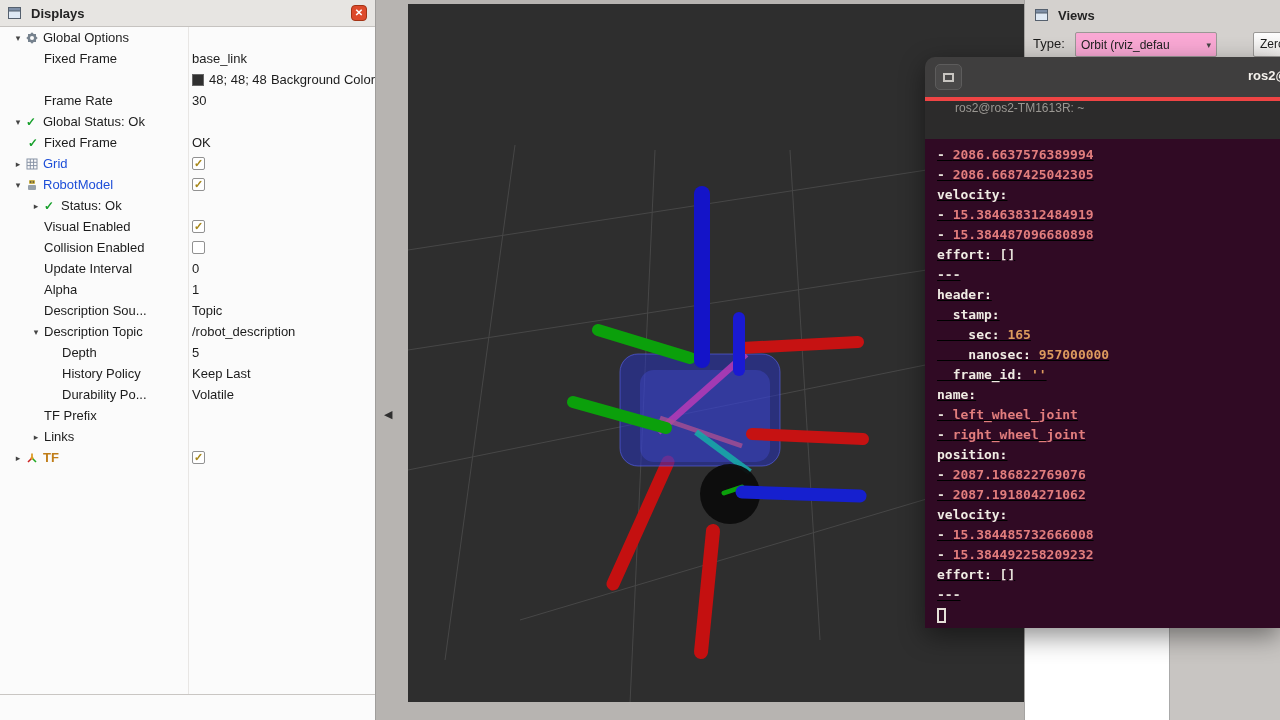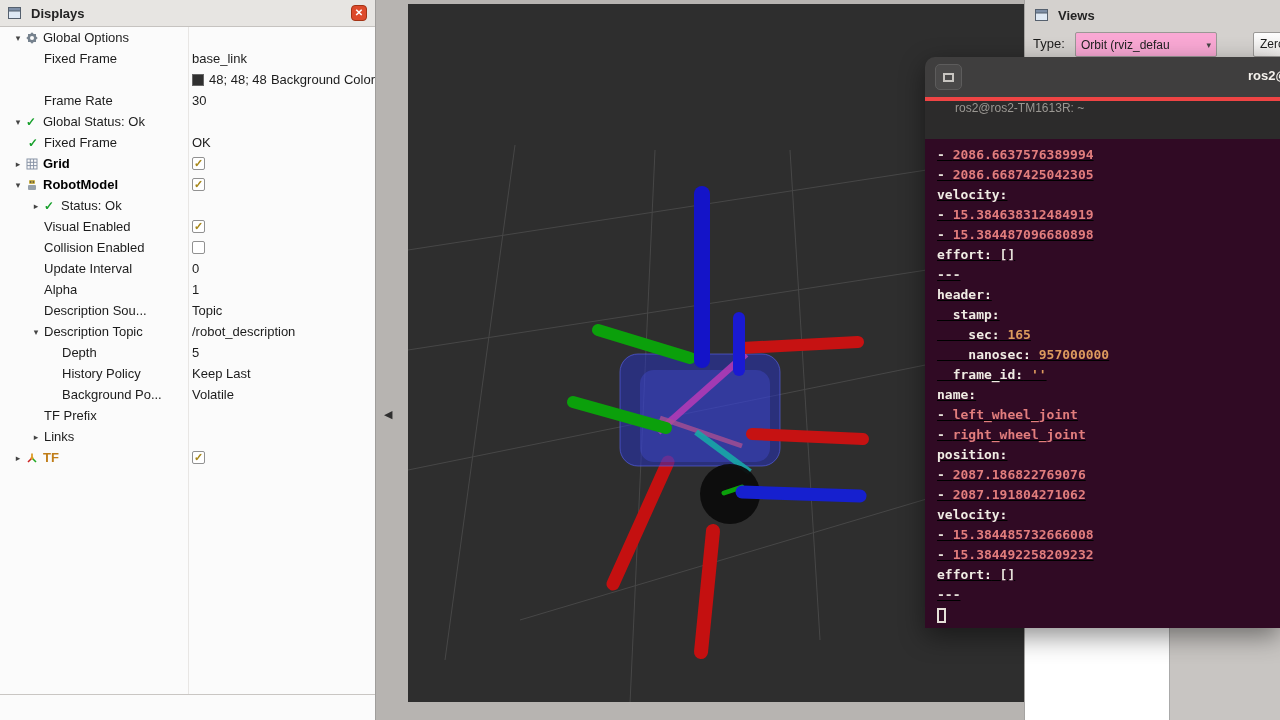--- a/index.html
+++ b/index.html
@@ -16,21 +16,21 @@
   .close-btn { width:16px; height:16px; border-radius:4px; background:#dd4a2b;
     border:1px solid #a33315; color:#fff; font-size:10px; line-height:13px; text-align:center;
     font-weight:bold; cursor:default; }
   .tree { position:relative; }
   .col-divider { position:absolute; left:188px; top:27px; height:667px; width:1px; background:#e8e6e4; }
   .tree-row { position:relative; height:21px; display:flex; align-items:center; font-size:13px; color:#1c1c1c; }
   .expander { width:16px; font-size:9px; color:#444; text-align:center; flex:none; }
   .tree-icon { width:17px; flex:none; display:inline-flex; align-items:center; }
   .tree-icon.ok-ch { color:#17a02c; font-weight:bold; font-size:12px; }
   .row-label { white-space:nowrap; overflow:hidden; }
-  .row-label.display { color:#000000; font-weight:bold; }
+  .row-label.display { color:#1d4ed8; font-weight:normal; }
   .row-label.tf { color:#c07d18; font-weight:bold; }
   .row-value { position:absolute; left:192px; top:0; height:21px; display:flex; align-items:center;
     gap:5px; font-size:13px; color:#1c1c1c; white-space:nowrap; }
   .swatch { width:12px; height:12px; border:1px solid #666; display:inline-block; }
   .checkbox { width:13px; height:13px; border:1px solid #919191; background:#fff; border-radius:2px;
     font-size:11px; line-height:11px; text-align:center; color:#a7871a; font-weight:bold; }
   .panel-footer { position:absolute; left:0; top:694px; width:100%; height:26px;
     background:#fbfbfb; border-top:1px solid #c9c6c3; }
 
   
@@ -228,21 +228,21 @@
         </div>
         <div class="tree-row" style="padding-left: 46px;">
           <span class="expander"></span>
           <span class="row-label plain">History Policy</span>
           <span class="row-value">
             <span>Keep Last</span>
           </span>
         </div>
         <div class="tree-row" style="padding-left: 46px;">
           <span class="expander"></span>
-          <span class="row-label plain">Background Po...</span>
+          <span class="row-label plain">Durability Po...</span>
           <span class="row-value">
             <span>Volatile</span>
           </span>
         </div>
         <div class="tree-row" style="padding-left: 28px;">
           <span class="expander"></span>
           <span class="row-label plain">TF Prefix</span>
           <span class="row-value"></span>
         </div>
         <div class="tree-row" style="padding-left: 28px;">

